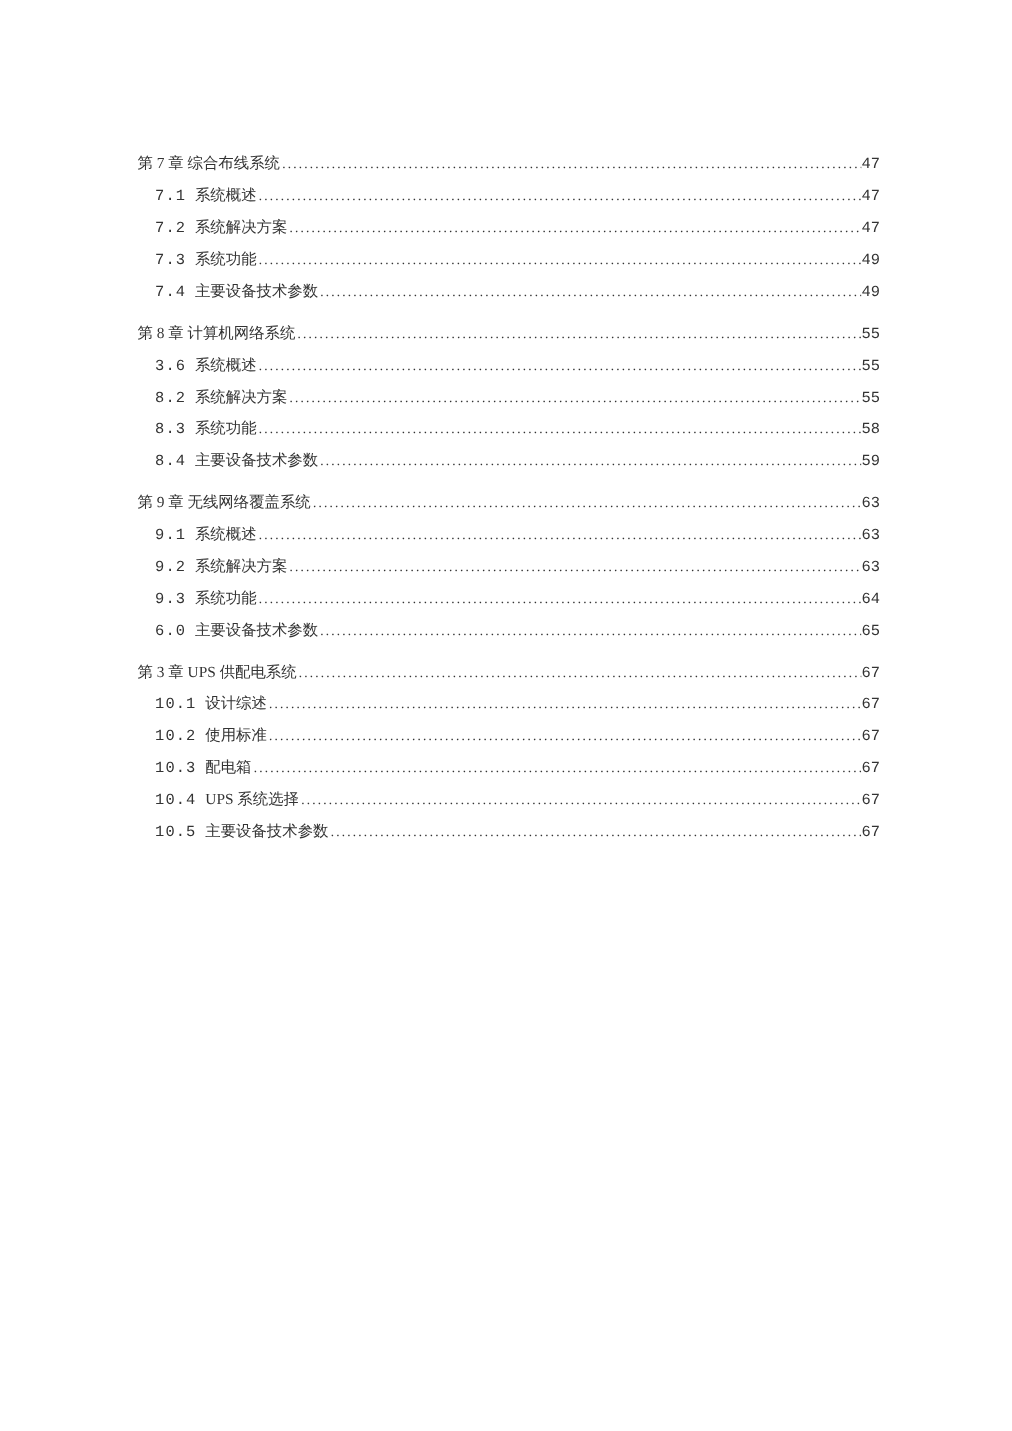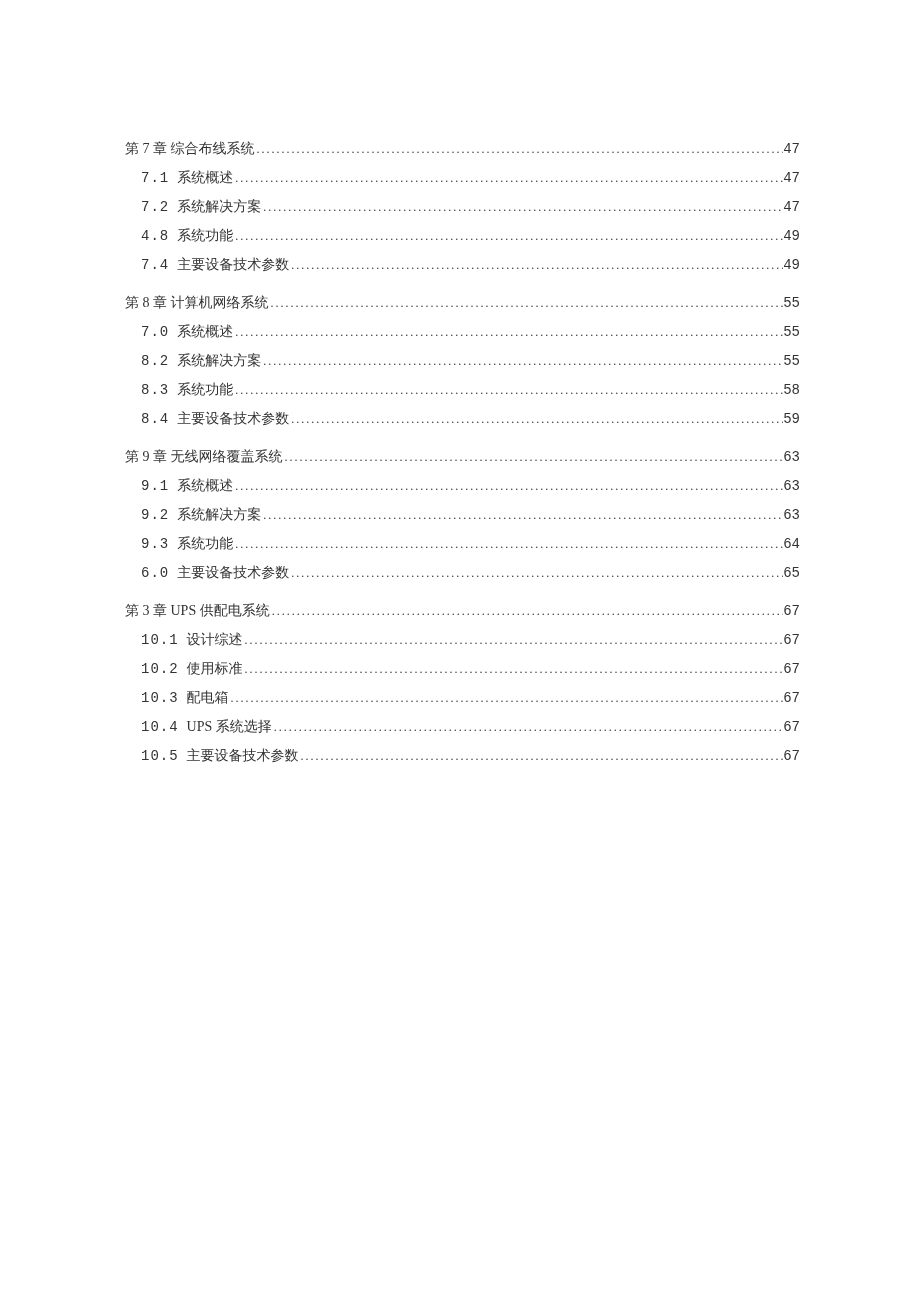--- a/index.html
+++ b/index.html
@@ -74,39 +74,39 @@
     <span class="toc-dots"></span>
     <span class="toc-page">47</span>
   </div>
   <div class="toc-entry toc-sub">
     <span class="toc-num">7.2</span>
     <span class="toc-title">系统解决方案</span>
     <span class="toc-dots"></span>
     <span class="toc-page">47</span>
   </div>
   <div class="toc-entry toc-sub">
-    <span class="toc-num">4.8</span>
+    <span class="toc-num">7.3</span>
     <span class="toc-title">系统功能</span>
     <span class="toc-dots"></span>
     <span class="toc-page">49</span>
   </div>
   <div class="toc-entry toc-sub">
     <span class="toc-num">7.4</span>
     <span class="toc-title">主要设备技术参数</span>
     <span class="toc-dots"></span>
     <span class="toc-page">49</span>
   </div>
 
   <div class="toc-entry toc-chapter">
     <span class="toc-title">第 8 章 计算机网络系统</span>
     <span class="toc-dots"></span>
     <span class="toc-page">55</span>
   </div>
   <div class="toc-entry toc-sub">
-    <span class="toc-num">7.0</span>
+    <span class="toc-num">3.6</span>
     <span class="toc-title">系统概述</span>
     <span class="toc-dots"></span>
     <span class="toc-page">55</span>
   </div>
   <div class="toc-entry toc-sub">
     <span class="toc-num">8.2</span>
     <span class="toc-title">系统解决方案</span>
     <span class="toc-dots"></span>
     <span class="toc-page">55</span>
   </div>

